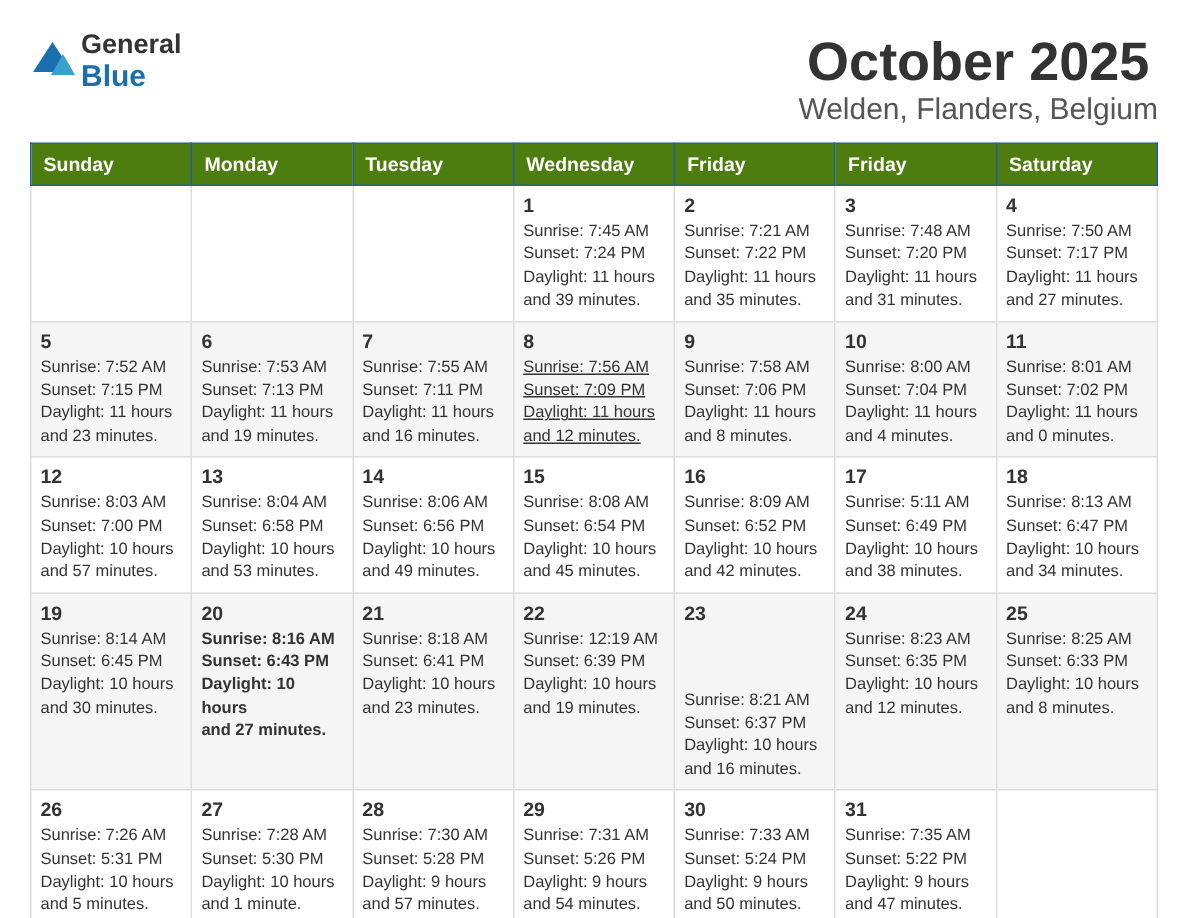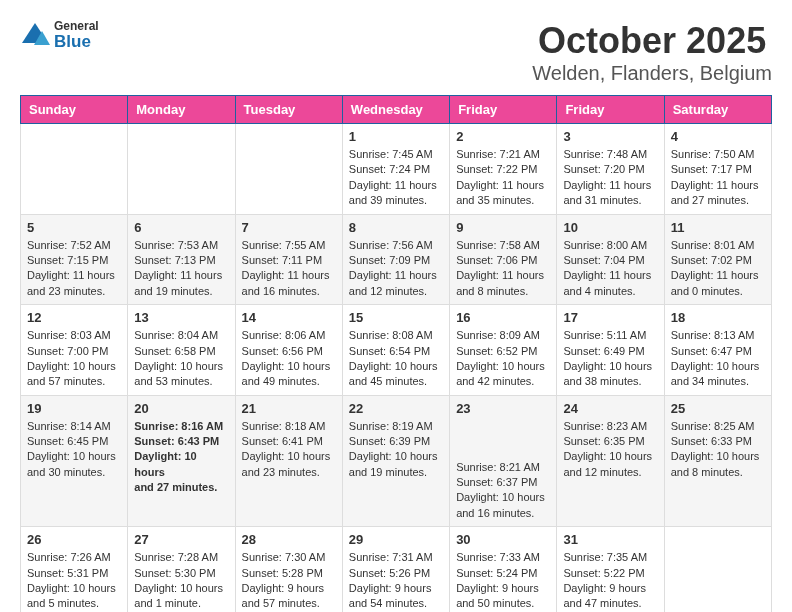--- a/index.html
+++ b/index.html
@@ -19,26 +19,26 @@
     .logo {
       display: flex;
       align-items: center;
     }
     .logo-text {
       display: flex;
       flex-direction: column;
       line-height: 1.1;
     }
     .logo-general {
-      font-size: 12px;
+      font-size: 18px;
       font-weight: bold;
       color: #333;
     }
     .logo-blue {
-      font-size: 17px;
+      font-size: 20px;
       font-weight: bold;
       color: #1a6faf;
     }
     .logo-icon {
       width: 30px;
       height: 30px;
       margin-right: 4px;
     }
     .title-area {
       text-align: center;
@@ -51,21 +51,21 @@
     .location-title {
       font-size: 20px;
       color: #555;
     }
     .calendar {
       width: 100%;
       border-collapse: collapse;
       border: 1px solid #ccc;
     }
     .calendar th {
-      background: #ec4899;
+      background: #4d7c0f;
       color: #fff;
       text-align: left;
       padding: 6px 8px;
       font-size: 13px;
       border: 1px solid #2060a0;
     }
     .calendar td {
       vertical-align: top;
       padding: 5px 6px;
       border: 1px solid #ddd;
@@ -175,21 +175,21 @@
         </td>
         <td>
           <span class="day-num">7</span>
           <div class="day-info" style="white-space: pre-line;">Sunrise: 7:55 AM
 Sunset: 7:11 PM
 Daylight: 11 hours
 and 16 minutes.</div>
         </td>
         <td>
           <span class="day-num">8</span>
-          <div class="day-info" style="white-space: pre-line;">Sunrise: 7:56 AM
+          <div class="day-info" style="white-space: pre-line; text-decoration: underline;">Sunrise: 7:56 AM
 Sunset: 7:09 PM
 Daylight: 11 hours
 and 12 minutes.</div>
         </td>
         <td>
           <span class="day-num">9</span>
           <div class="day-info" style="white-space: pre-line;">Sunrise: 7:58 AM
 Sunset: 7:06 PM
 Daylight: 11 hours
 and 8 minutes.</div>
@@ -277,21 +277,21 @@
         </td>
         <td>
           <span class="day-num">21</span>
           <div class="day-info" style="white-space: pre-line;">Sunrise: 8:18 AM
 Sunset: 6:41 PM
 Daylight: 10 hours
 and 23 minutes.</div>
         </td>
         <td>
           <span class="day-num">22</span>
-          <div class="day-info" style="white-space: pre-line;">Sunrise: 8:19 AM
+          <div class="day-info" style="white-space: pre-line;">Sunrise: 12:19 AM
 Sunset: 6:39 PM
 Daylight: 10 hours
 and 19 minutes.</div>
         </td>
         <td>
           <span class="day-num">23</span>
           <div class="day-info" style="white-space: pre-line; margin-top: 44px;">Sunrise: 8:21 AM
 Sunset: 6:37 PM
 Daylight: 10 hours
 and 16 minutes.</div>

